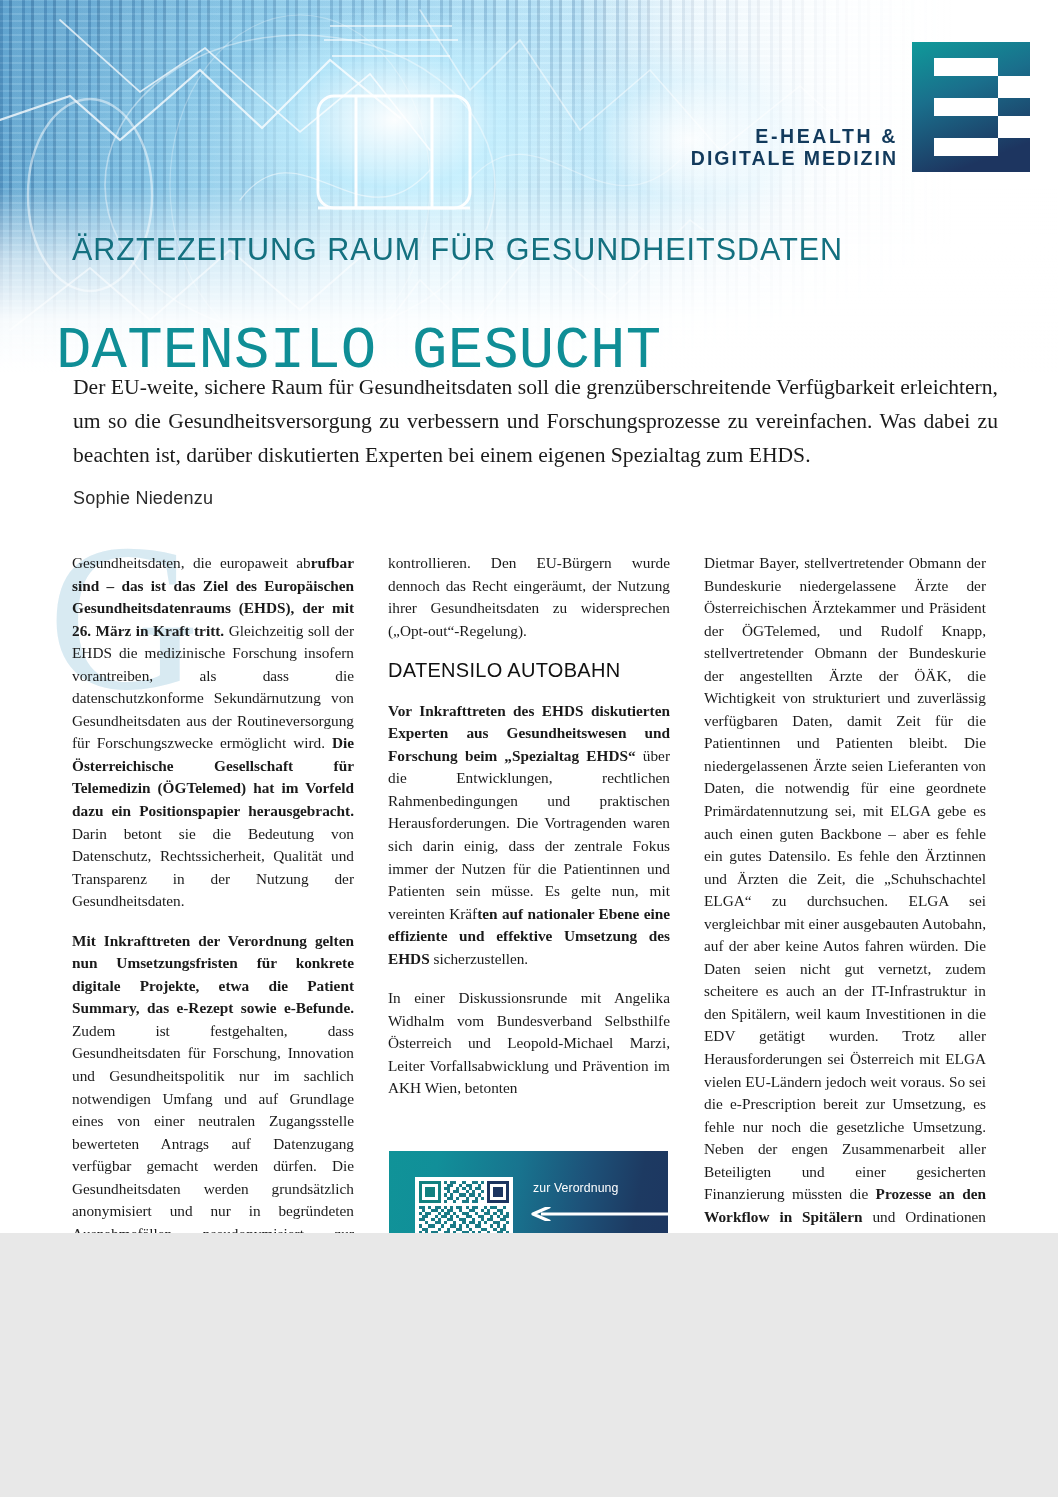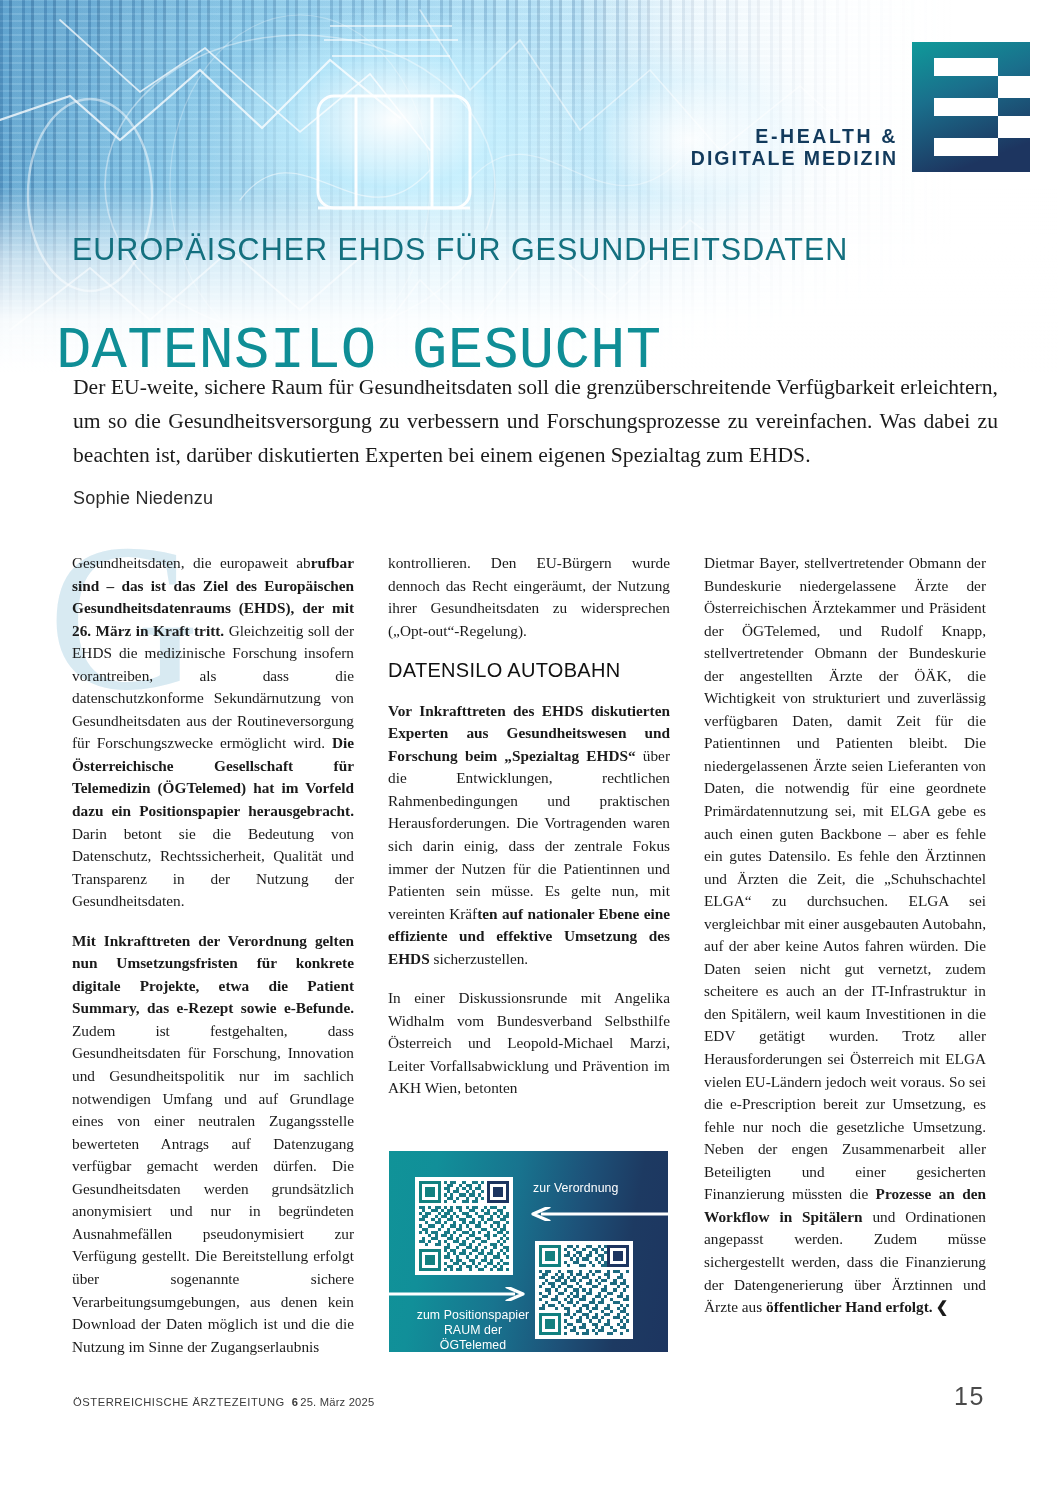--- a/index.html
+++ b/index.html
@@ -3,21 +3,21 @@
 <meta charset="utf-8">
 <style>
   html, body {
     margin: 0;
     padding: 0;
     background: #e8e8e8;
   }
   .page {
     position: relative;
     width: 1058px;
-    height: 1497px;
+    height: 1233px;
     background: #ffffff;
     overflow: hidden;
     font-family: "Liberation Serif", serif;
   }
 
   
   .hero {
     position: absolute;
     left: 0; top: 0;
     width: 1058px;
@@ -304,21 +304,21 @@
       </defs>
       <rect x="0" y="0" width="118" height="130" fill="url(#ehgrad)"></rect>
       <rect x="22" y="16" width="64" height="18" fill="#ffffff"></rect>
       <rect x="22" y="56" width="64" height="18" fill="#ffffff"></rect>
       <rect x="22" y="96" width="64" height="18" fill="#ffffff"></rect>
       <rect x="86" y="34" width="32" height="22" fill="#ffffff"></rect>
       <rect x="86" y="74" width="32" height="22" fill="#ffffff"></rect>
     </svg>
   </div>
 
-  <div class="kicker">EUROPÄISCHER EHDS FÜR GESUNDHEITSDATEN</div>
+  <div class="kicker">ÄRZTEZEITUNG RAUM FÜR GESUNDHEITSDATEN</div>
   <h1 class="headline">DATENSILO GESUCHT</h1>
 
   <div class="lead">Der EU-weite, sichere Raum für Gesundheitsdaten soll die grenzüberschreitende Verfügbarkeit erleichtern, um so die Gesundheitsversorgung zu verbessern und Forschungsprozesse zu vereinfachen. Was dabei zu beachten ist, darüber diskutierten Experten bei einem eigenen Spezialtag zum EHDS.</div>
   <div class="byline">Sophie Niedenzu</div>
 
   <div class="dropcap-wm">G</div>
 
   <div class="cols">
 
     <div class="col c1">

